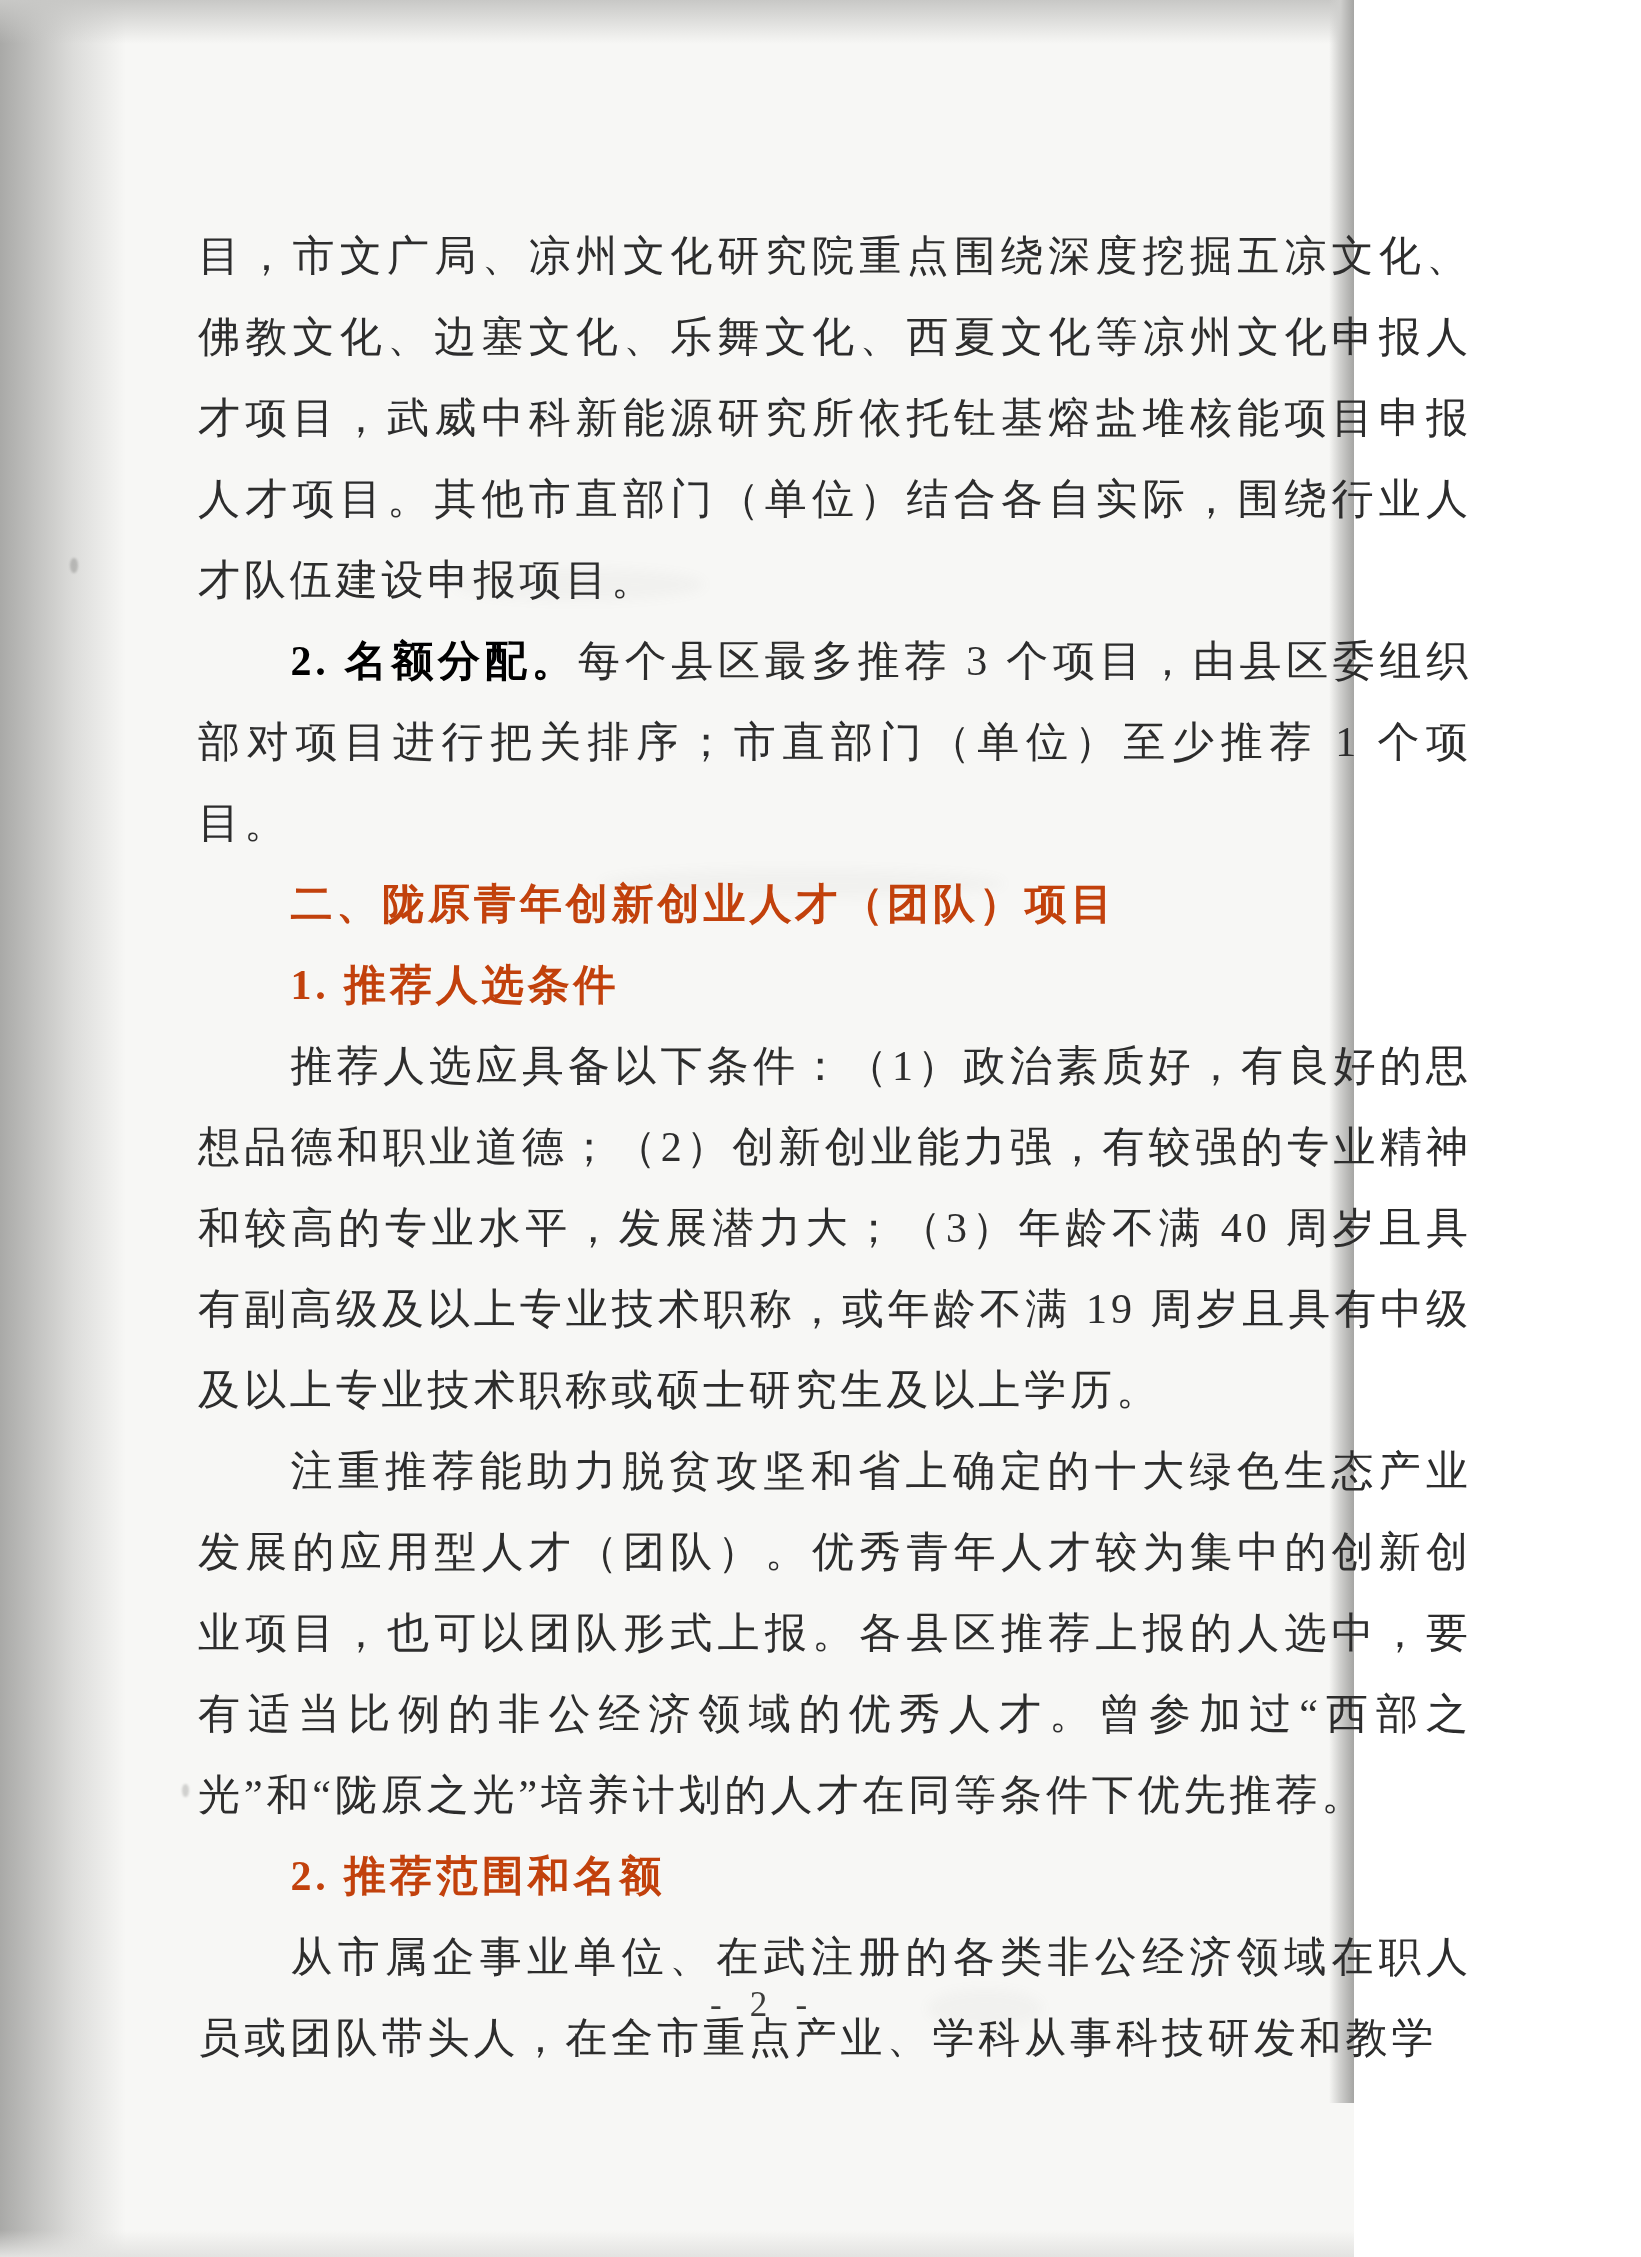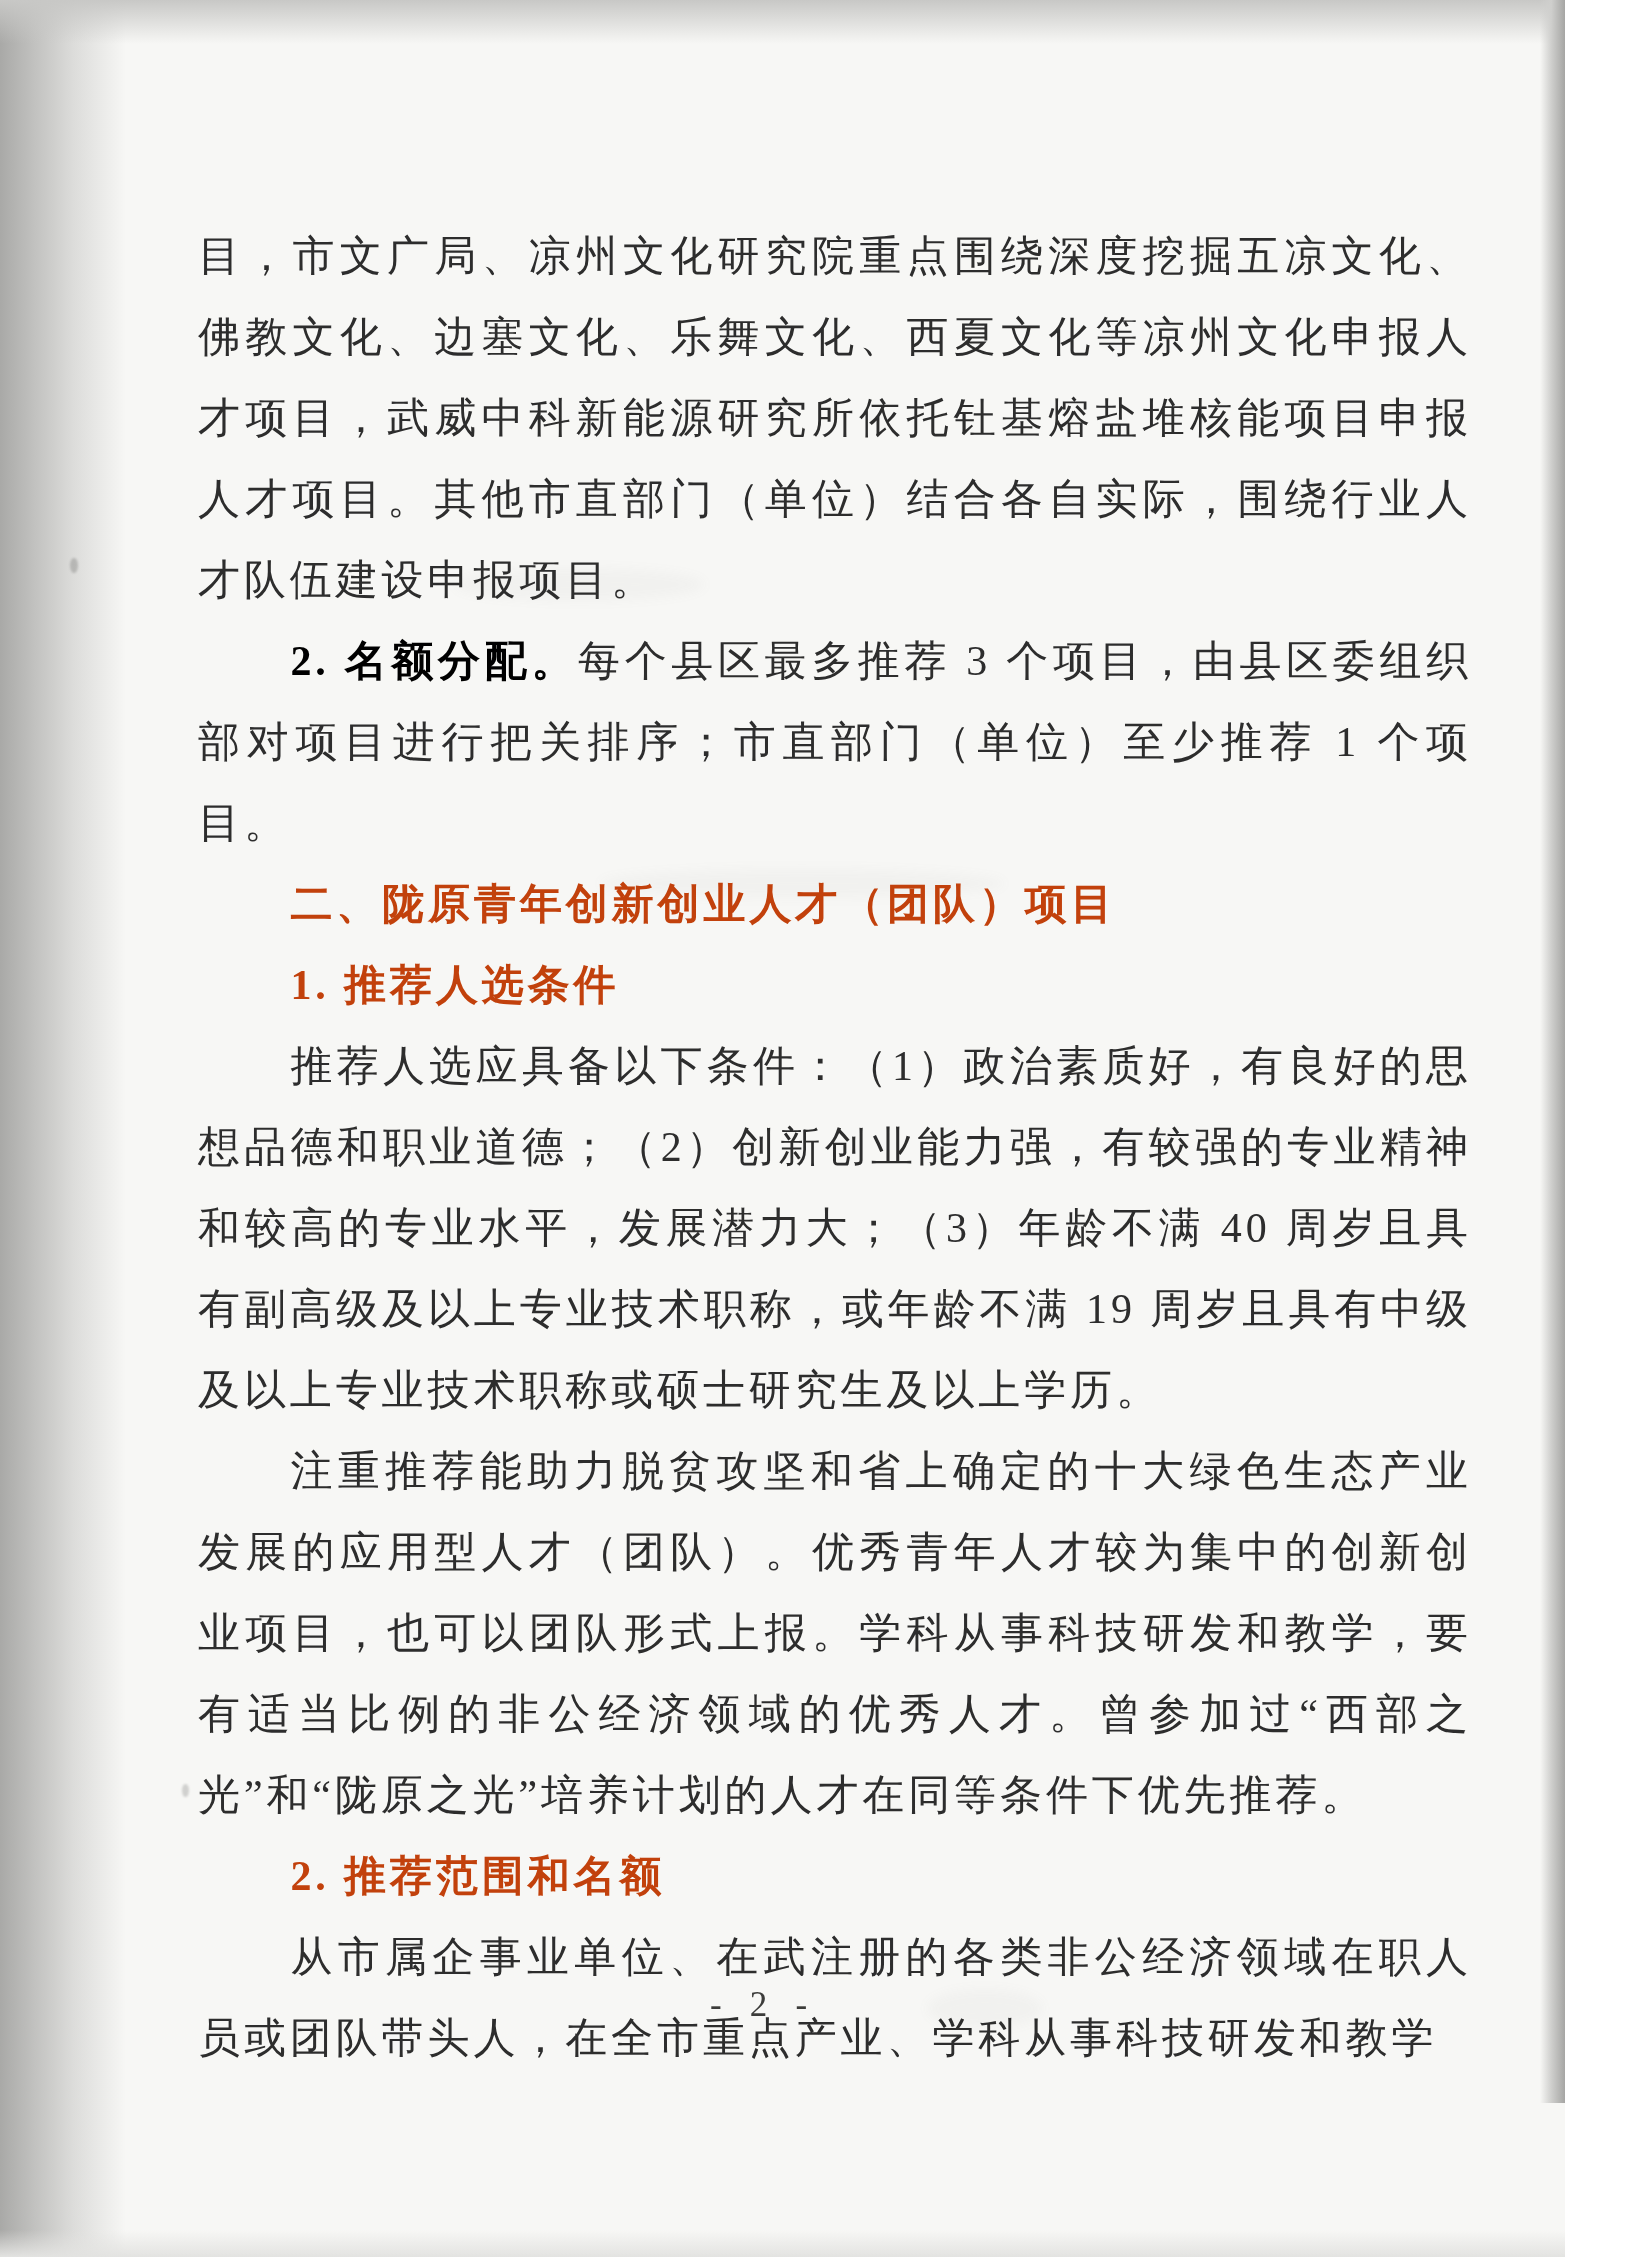--- a/index.html
+++ b/index.html
@@ -8,21 +8,21 @@
     background: #ffffff;
   }
   body {
     width: 1641px;
     height: 2257px;
     overflow: hidden;
     font-family: "Liberation Serif", "DejaVu Serif", serif;
   }
   .scan {
     position: relative;
-    width: 1565px;
+    width: 1354px;
     height: 2257px;
     background: #f7f7f5;
   }
   
   .edge-left {
     position: absolute;
     left: 0; top: 0; bottom: 0;
     width: 126px;
     background: linear-gradient(to right,
       #a9a9a7 0%, #c2c2c0 28%, #dcdcda 58%, rgba(247,247,245,0) 100%);
@@ -123,21 +123,21 @@
     <p class="para no-indent">目，市文广局、凉州文化研究院重点围绕深度挖掘五凉文化、佛教文化、边塞文化、乐舞文化、西夏文化等凉州文化申报人才项目，武威中科新能源研究所依托钍基熔盐堆核能项目申报人才项目。其他市直部门（单位）结合各自实际，围绕行业人才队伍建设申报项目。</p>
 
     <p class="para indent"><span class="lead-bold">2. 名额分配。</span><span>每个县区最多推荐 3 个项目，由县区委组织部对项目进行把关排序；市直部门（单位）至少推荐 1 个项目。</span></p>
 
     <h2 class="heading">二、陇原青年创新创业人才（团队）项目</h2>
 
     <h3 class="heading">1. 推荐人选条件</h3>
 
     <p class="para indent">推荐人选应具备以下条件：（1）政治素质好，有良好的思想品德和职业道德；（2）创新创业能力强，有较强的专业精神和较高的专业水平，发展潜力大；（3）年龄不满 40 周岁且具有副高级及以上专业技术职称，或年龄不满 19 周岁且具有中级及以上专业技术职称或硕士研究生及以上学历。</p>
 
-    <p class="para indent">注重推荐能助力脱贫攻坚和省上确定的十大绿色生态产业发展的应用型人才（团队）。优秀青年人才较为集中的创新创业项目，也可以团队形式上报。学科从事科技研发和教学，要有适当比例的非公经济领域的优秀人才。曾参加过“西部之光”和“陇原之光”培养计划的人才在同等条件下优先推荐。</p>
+    <p class="para indent">注重推荐能助力脱贫攻坚和省上确定的十大绿色生态产业发展的应用型人才（团队）。优秀青年人才较为集中的创新创业项目，也可以团队形式上报。各县区推荐上报的人选中，要有适当比例的非公经济领域的优秀人才。曾参加过“西部之光”和“陇原之光”培养计划的人才在同等条件下优先推荐。</p>
 
     <h3 class="heading">2. 推荐范围和名额</h3>
 
     <p class="para indent">从市属企事业单位、在武注册的各类非公经济领域在职人员或团队带头人，在全市重点产业、学科从事科技研发和教学</p>
 
   </div>
 
   <div class="page-number">- 2 -</div>
 
 </div>

